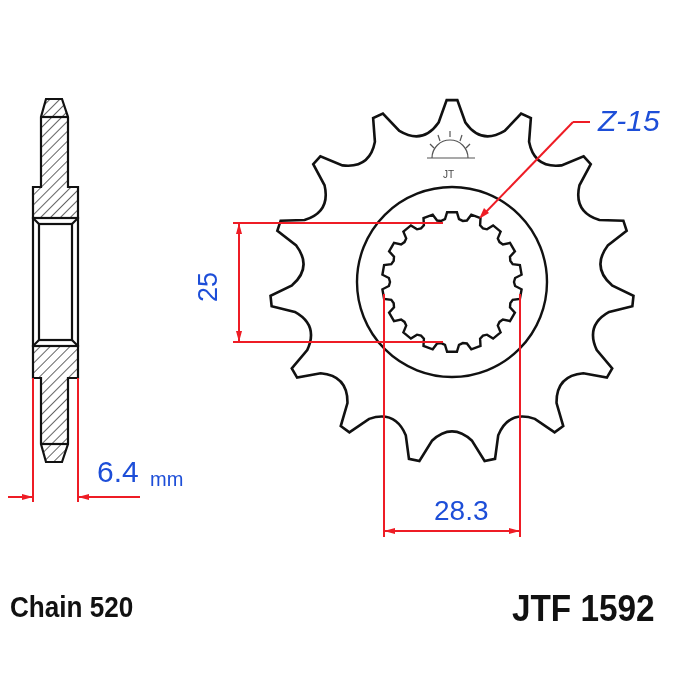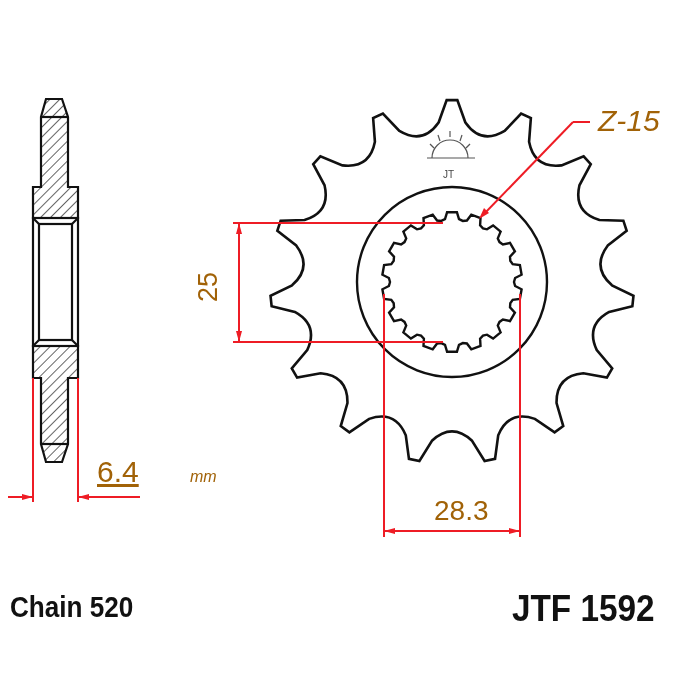--- a/index.html
+++ b/index.html
@@ -1,19 +1,19 @@
 <!DOCTYPE html>
 <html><head>
 <meta charset="utf-8">
 <style>
   html,body{margin:0;padding:0;background:#ffffff;}
   #stage{position:relative;width:700px;height:700px;background:#ffffff;overflow:hidden;font-family:"Liberation Sans",sans-serif;}
   svg{position:absolute;left:0;top:0;}
   .lbl{position:absolute;white-space:nowrap;}
-  .red{color:#a16207;}
+  .red{color:#1d4ed8;}
   .dim25{left:193px;top:262px;font-size:27px;transform:rotate(-90deg);transform-origin:left top;}
   .bottom{font-weight:bold;color:#111;}
 </style>
 </head>
 <body>
 
 <div id="stage">
   <svg id="art" width="700" height="700" viewBox="0 0 700 700">
     <defs>
       <pattern id="hatch" width="7" height="7" patternUnits="userSpaceOnUse" patternTransform="rotate(45)">
@@ -75,17 +75,17 @@
     <g stroke="#ee1c25" stroke-width="2" fill="#ee1c25">
       <line x1="573" y1="122" x2="590" y2="122"></line>
       <line x1="573" y1="122" x2="484" y2="214"></line>
       <polygon points="479,219 484,208 489,213" stroke="none"></polygon>
     </g>
   </svg>
 
   <span class="lbl red" style="left:598px;top:104px;font-size:30px;font-style:italic;">Z-15</span>
   <span class="lbl red dim25" style="top:302px;">25</span>
   <span class="lbl red" style="left:434px;top:495px;font-size:28px;">28.3</span>
-  <span class="lbl red" style="left:97px;top:455px;font-size:30px;text-decoration:underline;">6.4</span>
-  <span class="lbl red" style="left:150px;top:468px;font-size:16px;font-style:italic;margin-left:40px;">mm</span>
+  <span class="lbl red" style="left:97px;top:455px;font-size:30px;">6.4</span>
+  <span class="lbl red" style="left:150px;top:468px;font-size:20px;">mm</span>
   <span class="lbl bottom" style="left:10px;top:591px;font-size:29px;transform:scaleX(0.9);transform-origin:left;">Chain 520</span>
   <span class="lbl bottom" style="left:512px;top:588px;font-size:37px;transform:scaleX(0.9);transform-origin:left;">JTF 1592</span>
 </div>
 
 </body></html>

